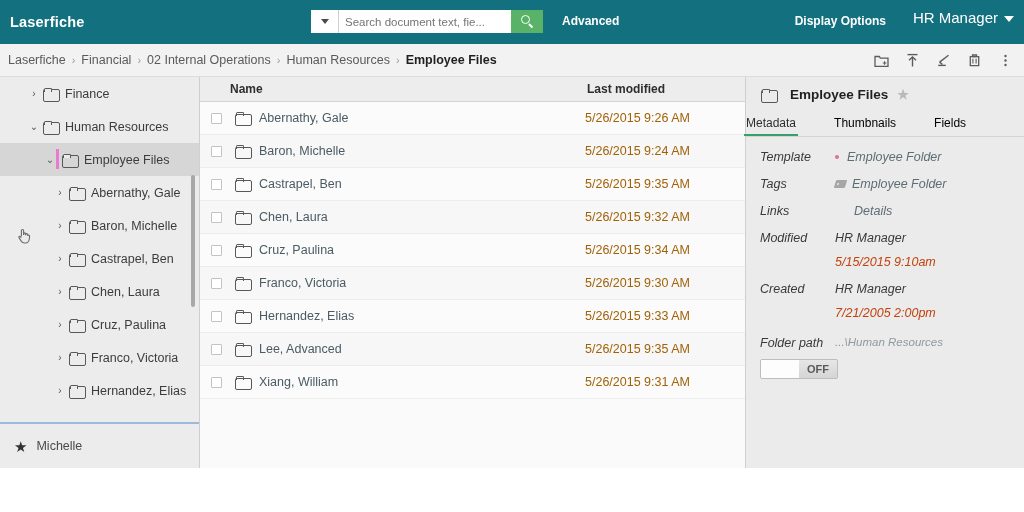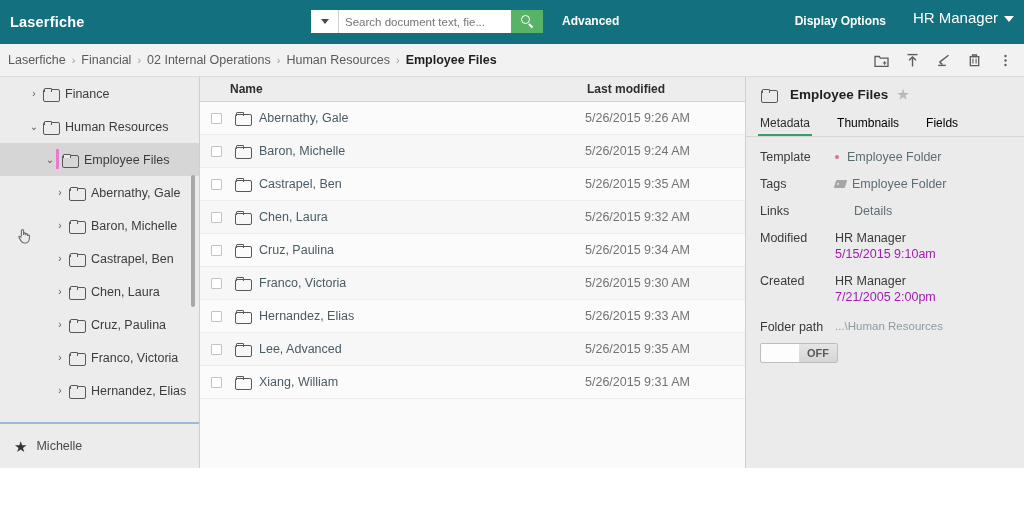--- a/index.html
+++ b/index.html
@@ -146,51 +146,51 @@
   }
   .frow:nth-child(odd) { background: #f7f7f7; }
   .frow:nth-child(even) { background: #fbfbfb; }
   .fcheck {
     width: 11px; height: 11px; border: 1px solid #c3c3c3; background: #ffffff;
     border-radius: 1px; margin-left: 11px; flex: 0 0 11px;
   }
   .frow .folder-ic { margin-left: 13px; }
   .frow .folder-ic::after { background: transparent; }
   .fname { color: #4a5b63; padding-left: 2px; flex: 1; }
-  .fmod { width: 160px; color: #737373; }
+  .fmod { width: 160px; color: #a16207; }
 
   
   .metapanel {
     width: 279px; background: #ebebeb; border-left: 1px solid #cfcfcf;
     position: relative;
   }
   .mp-title {
     height: 31px; display: flex; align-items: center; gap: 7px;
     padding: 4px 0 0 14px; font-size: 13.5px; font-weight: bold; color: #1f1f1f;
   }
   .mp-title .folder-ic::after { background: #ebebeb; }
   .mp-star { font-size: 13px; color: #b9b9b9; margin-left: 2px; }
   .mp-tabs {
-    display: flex; align-items: flex-end; gap: 4px;
-    padding-left: 14px; height: 29px; border-bottom: 1px solid #d5d5d5;
+    display: flex; align-items: flex-end; gap: 15px;
+    height: 29px; border-bottom: 1px solid #d5d5d5;
   }
   .mp-tab {
     font-size: 12px; color: #000000; padding: 0 13px 6px 0; margin-right: 10px;
     position: relative;
   }
   .mp-tab.active { color: #2d2d2d; }
   .mp-tab.active::after {
     content: ""; position: absolute; left: -2px; right: 11px; bottom: 0;
     height: 2.5px; background: #36a06a;
   }
-  .mrow { display: flex; padding: 0 0 0 14px; margin-top: 13px; font-size: 12.5px; }
+  .mrow { display: flex; padding: 0 0 0 14px; margin-top: 13px; font-size: 12.5px; font-style: italic; }
   .mkey { width: 75px; color: #3a3a3a; flex: 0 0 75px; }
   .mval { color: #5d6d74; }
   .mval.dark { color: #3a3a3a; }
-  .mval-line2 { color: #a21caf; margin-top: 2px; }
+  .mval-line2 { color: #c2410c; margin-top: 10px; }
   .tmpl-dot {
     display: inline-block; width: 4px; height: 4px; border-radius: 50%;
     background: #e0708c; margin-right: 8px; vertical-align: middle; margin-bottom: 2px;
   }
   .tag-ic {
     display: inline-block; width: 11px; height: 8px; background: #a6a6a6;
     transform: skewX(-18deg); border-radius: 1px; margin-right: 6px;
     vertical-align: middle; margin-bottom: 1px; position: relative;
   }
   .tag-ic::after {

